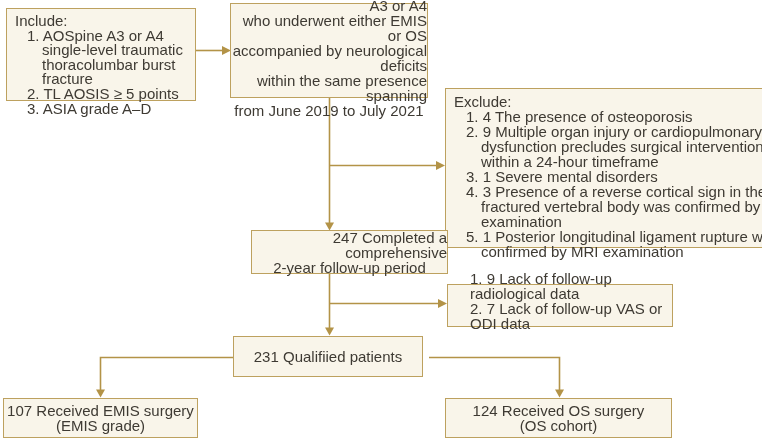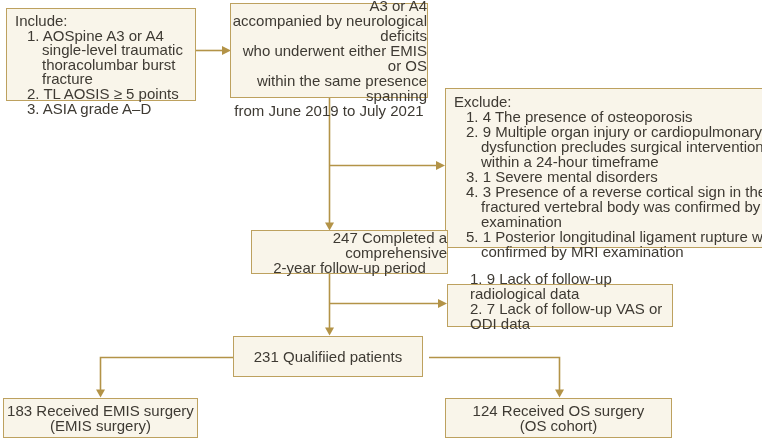--- a/index.html
+++ b/index.html
@@ -113,22 +113,22 @@
     <span class="heading">Include:</span>
     <ul>
       <li>1. AOSpine A3 or A4 single-level traumatic thoracolumbar burst fracture</li>
       <li>2. TL AOSIS ≥ 5 points</li>
       <li>3. ASIA grade A–D</li>
     </ul>
   </div>
 
   <div class="box center-box" id="patients-box" style="left:230px; top:3px; width:198px; height:95px;">
     <div>275 Patients with AOSpine A3 or A4</div>
+    <div>who underwent either EMIS or OS</div>
     <div>accompanied by neurological deficits</div>
-    <div>who underwent either EMIS or OS</div>
     <div>within the same presence spanning</div>
     <div>from June 2019 to July 2021</div>
   </div>
 
   <div class="box list-box" id="exclude-box" style="left:445px; top:88px; width:347px; height:160px; line-height:15px;">
     <span class="heading">Exclude:</span>
     <ul>
       <li>1. 4 The presence of osteoporosis</li>
       <li>2. 9 Multiple organ injury or cardiopulmonary dysfunction precludes surgical intervention within a 24-hour timeframe</li>
       <li>3. 1 Severe mental disorders</li>
@@ -145,22 +145,22 @@
   <div class="box" id="lack-box" style="left:447px; top:284px; width:226px; height:43px;">
     <div>1. 9 Lack of follow-up radiological data</div>
     <div>2. 7 Lack of follow-up VAS or ODI data</div>
   </div>
 
   <div class="box center-box" id="qualified-box" style="left:233px; top:336px; width:190px; height:41px;">
     <div>231 Qualifiied patients</div>
   </div>
 
   <div class="box center-box" id="emis-box" style="left:3px; top:398px; width:195px; height:40px;">
-    <div>183 Received EMIS surgery</div>
-    <div>(EMIS surgery)</div>
+    <div>107 Received EMIS surgery</div>
+    <div>(EMIS grade)</div>
   </div>
 
   <div class="box center-box" id="os-box" style="left:445px; top:398px; width:227px; height:40px;">
     <div>124 Received OS surgery</div>
     <div>(OS cohort)</div>
   </div>
 
 </div>
 
 </body></html>

